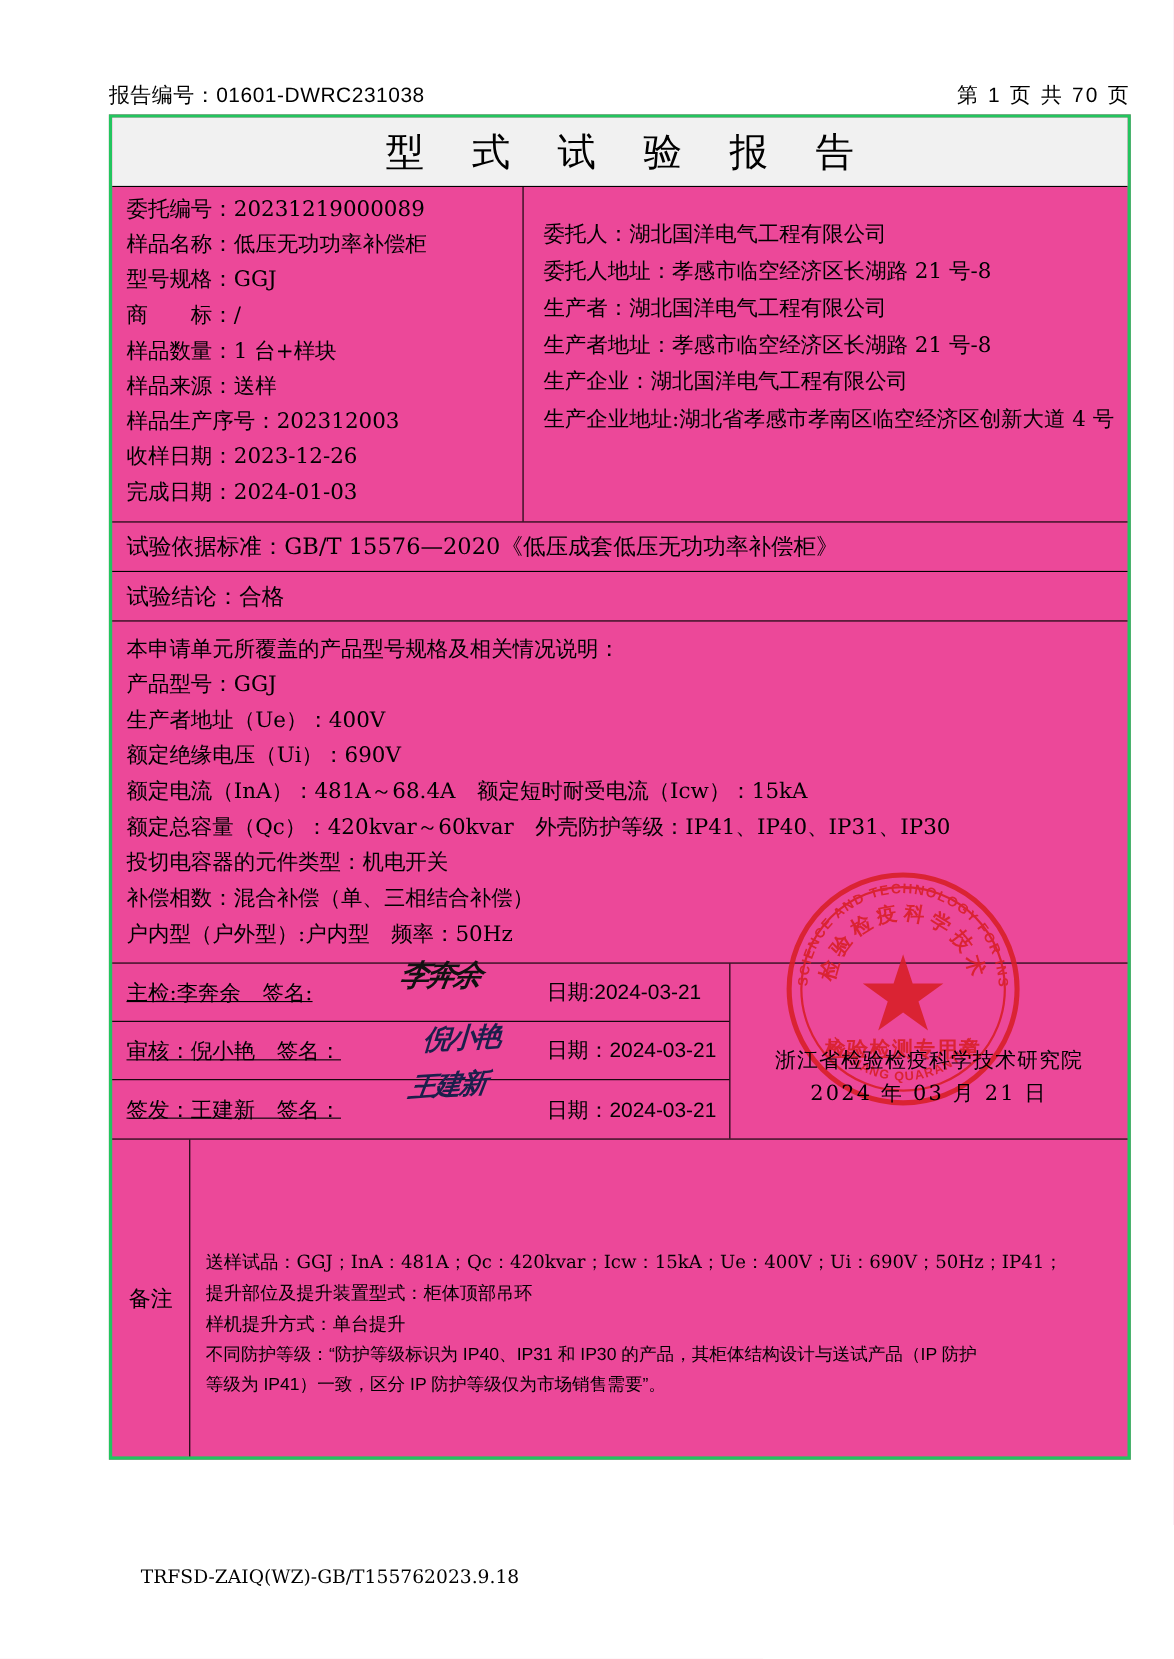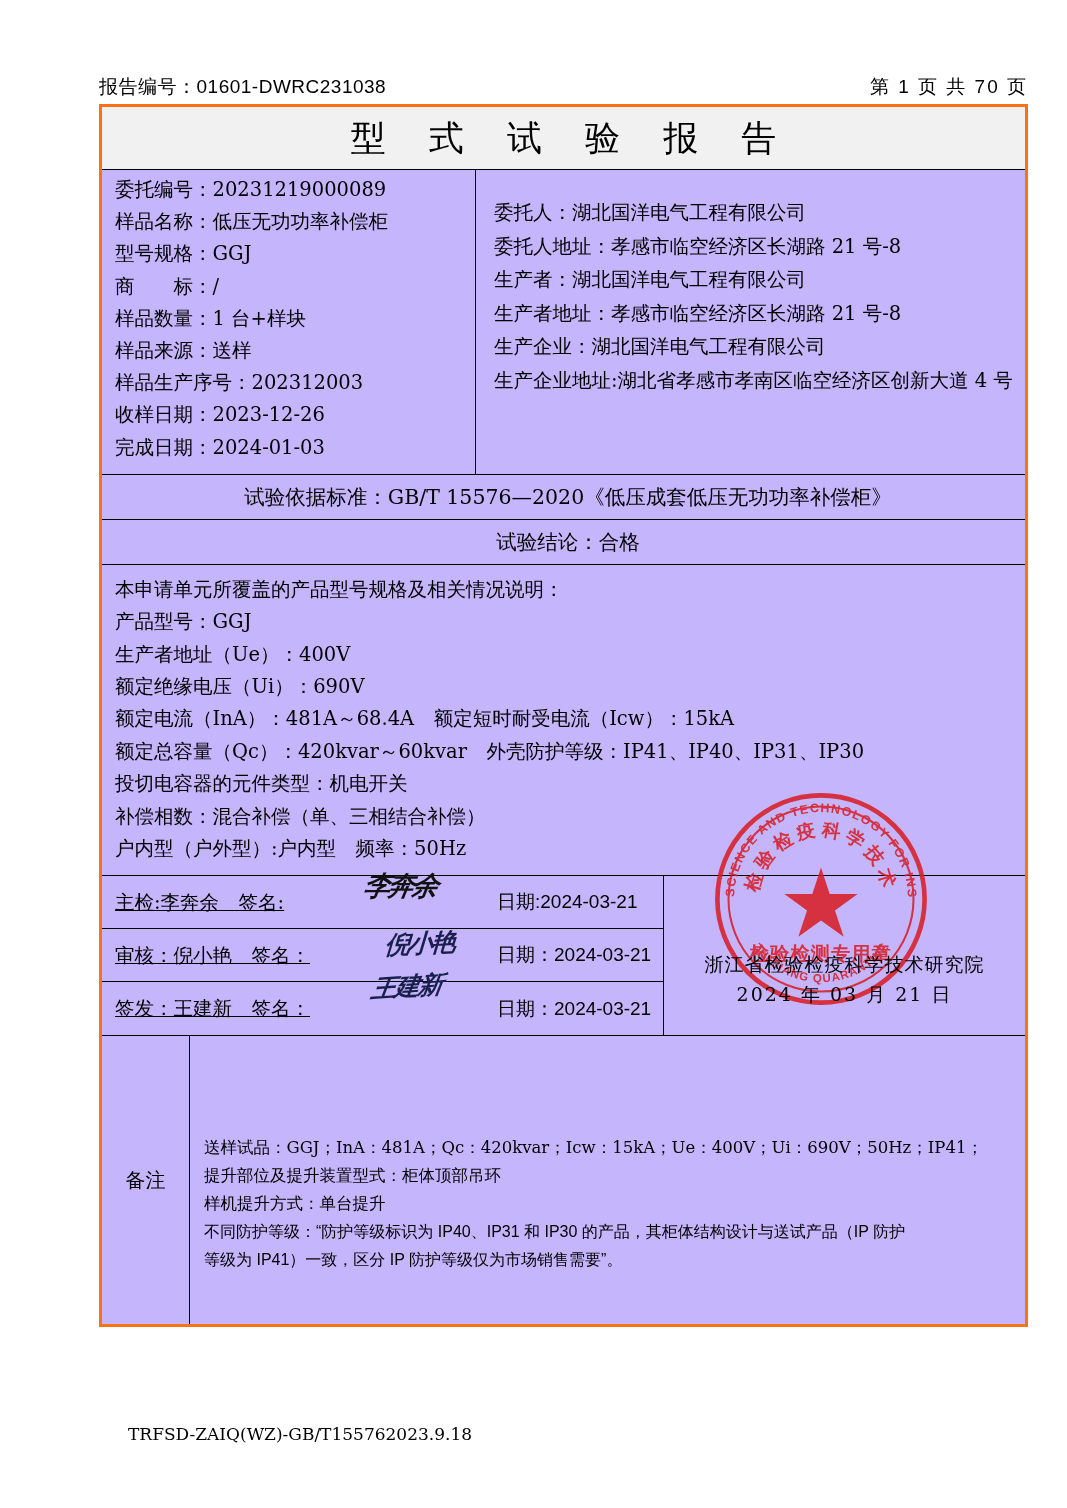--- a/index.html
+++ b/index.html
@@ -38,23 +38,23 @@
     letter-spacing: 0.5px;
   }
   .hdr .right { letter-spacing: 2px; }
 
   
   .tbl {
     position: absolute;
     left: 83px;
     top: 104px;
     width: 929px;
-    border: 3px solid #f97316;
-    box-sizing: border-box;
-    background: #c4b5fd;
+    border: 3px solid #22c55e;
+    box-sizing: border-box;
+    background: #ec4899;
   }
   .row { display: flex; border-bottom: 1.5px solid #000; }
   .row.last { border-bottom: none; }
 
   .title-row {
     background: #f1f1f1;
     height: 62px;
     display: flex;
     align-items: center;
     justify-content: center;
@@ -85,21 +85,20 @@
     white-space: nowrap;
   }
   .info-right .line { line-height: 33.5px; white-space: normal; }
 
   .full-cell {
     width: 100%;
     box-sizing: border-box;
     padding: 7px 4px 7px 13px;
     font-size: 20.5px;
     line-height: 30px;
-    text-align: center;
   }
 
   .spec-cell {
     width: 100%;
     box-sizing: border-box;
     padding: 9px 0 10px 13px;
   }
   .spec-cell .line { font-size: 19.5px; line-height: 32.4px; }
 
   
@@ -162,21 +161,21 @@
     top: -88px;
     width: 222px;
     height: 222px;
     pointer-events: none;
     opacity: 0.88;
   }
 
   
   .rem-wrap { display: flex; min-height: 288px; }
   .rem-label {
-    width: 88px;
+    width: 71px;
     box-sizing: border-box;
     border-right: 1.5px solid #000;
     display: flex;
     align-items: center;
     justify-content: center;
     font-size: 20px;
     font-family: Liberation Mono, monospace;
   }
   .rem-body {
     flex: 1;

